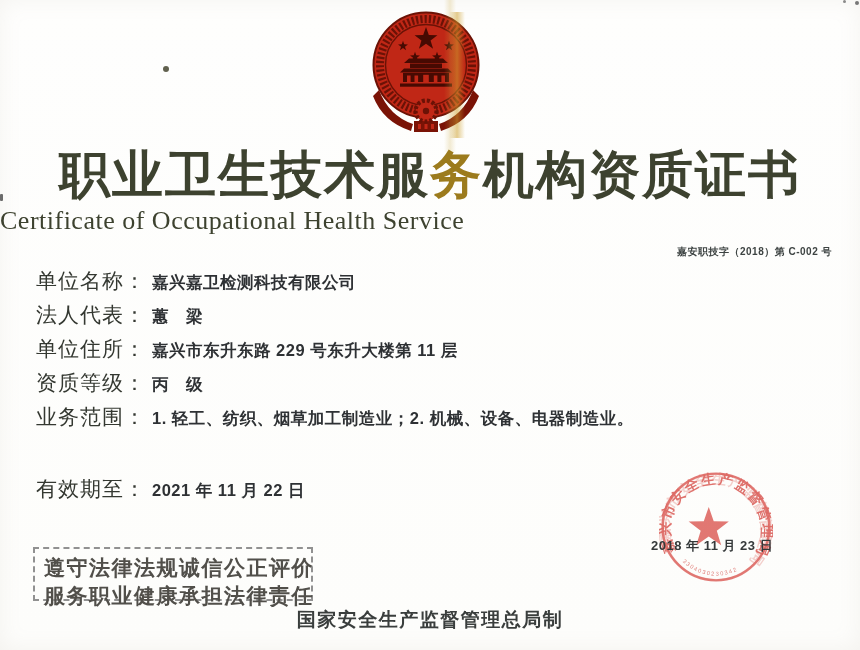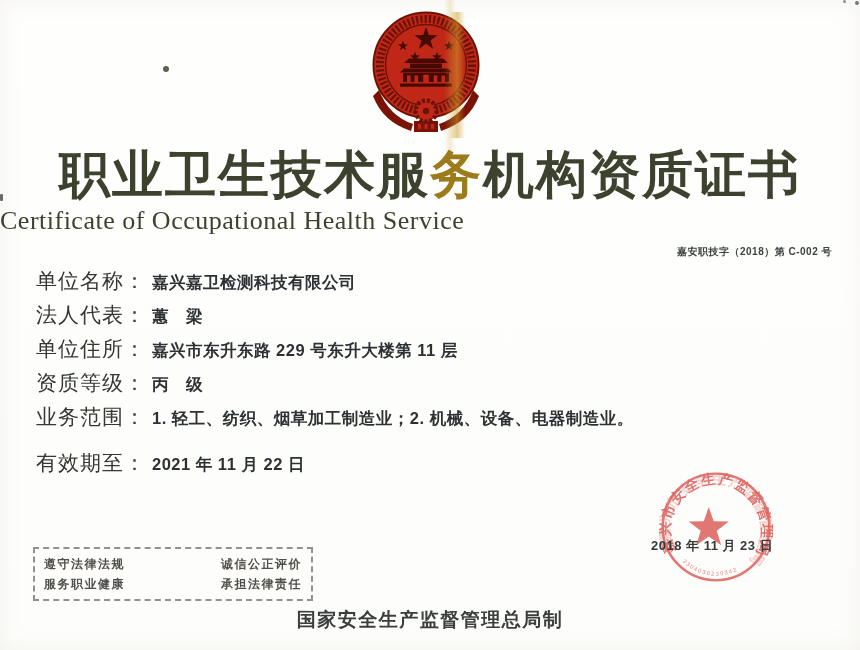--- a/index.html
+++ b/index.html
@@ -25,33 +25,33 @@
     font-size:26px;color:var(--title,#39422e);letter-spacing:0.5px;}
   .cert-no{position:absolute;top:245px;right:28px;
     font-size:10px;font-weight:600;color:#3d4342;letter-spacing:.5px;}
   
   .fields{position:absolute;top:270px;left:36px;}
   .field-row{display:flex;align-items:baseline;margin-bottom:11px;line-height:22px;}
   .field-label{font-family:"Liberation Serif",serif;font-size:21px;
     color:var(--label,#343831);letter-spacing:1px;width:116px;flex:none;}
   .field-value{font-size:16.5px;font-weight:bold;color:var(--text_dark,#2e3134);
     letter-spacing:.5px;white-space:nowrap;}
-  .validity{position:absolute;top:452px;left:36px;}
+  .validity{position:absolute;top:478px;left:36px;}
   
   .seal{position:absolute;left:659px;top:470px;width:114px;height:114px;z-index:1;
     mix-blend-mode:multiply;opacity:.92;}
   .issue-date{position:absolute;left:651px;top:537px;z-index:2;
     font-size:13px;font-weight:bold;color:#35393a;letter-spacing:.5px;white-space:nowrap;}
   
   .motto-box{position:absolute;left:33px;top:547px;width:258px;height:40px;
     border:2px dashed #919191;padding:5px 9px;
     display:grid;grid-template-columns:1fr 1fr;grid-template-rows:1fr 1fr;
     align-items:center;}
   .motto-phrase{font-family:"Liberation Serif",serif;font-weight:bold;
-    font-size:12px;color:#514f4a;letter-spacing:1.5px;white-space:nowrap;}
+    font-size:21px;color:#514f4a;letter-spacing:1.5px;white-space:nowrap;}
   .motto-phrase.right{justify-self:end;}
   
   .footer{position:absolute;top:607px;left:0;width:100%;text-align:center;
     font-size:19px;font-weight:700;color:#3a3e3d;letter-spacing:1.5px;}
   
   .speck{position:absolute;border-radius:50%;pointer-events:none;}
   .speck.s1{left:163px;top:66px;width:6px;height:6px;background:#45452f;opacity:.85;}
   .speck.s2{left:855px;top:1px;width:4px;height:4px;background:#777;}
   .speck.s3{left:0;top:194px;width:3px;height:7px;background:#6b6b6b;border-radius:1px;}
   .speck.s4{left:843px;top:0;width:3px;height:3px;background:#8a8a8a;}

